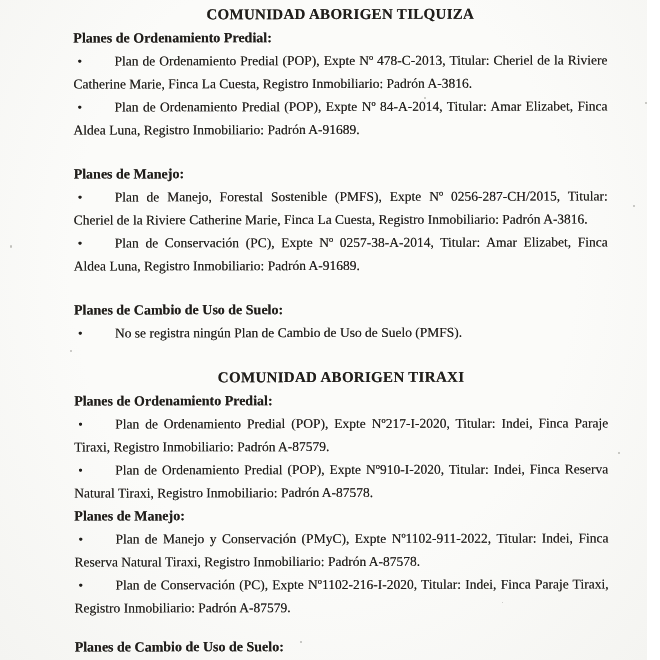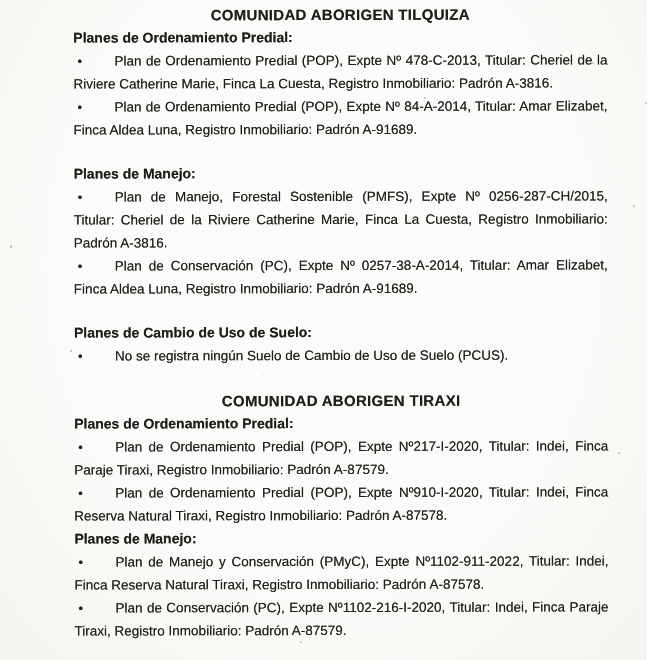--- a/index.html
+++ b/index.html
@@ -2,21 +2,21 @@
 <html><head>
 <meta charset="utf-8">
 <style>
   html, body { margin: 0; padding: 0; }
   .page {
     position: relative;
     width: 647px;
     height: 660px;
     overflow: hidden;
     background: radial-gradient(ellipse at 50% 40%, #fbfbf9 55%, #f4f4f1 100%);
-    font-family: Liberation Sans, sans-serif;
+    font-family: Liberation Serif, serif;
     color: #201e1b;
   }
   .content {
     position: absolute;
     left: 74px;
     width: 534px;
     top: 3px;
     transform: rotate(-0.12deg);
     text-shadow: 0 0 0.6px rgba(45, 42, 38, 0.75);
   }
@@ -70,21 +70,21 @@
   <p class="item"><span class="bullet">•</span><span class="item-text">Plan de Ordenamiento Predial (POP), Expte Nº 478-C-2013, Titular: Cheriel de la Riviere Catherine Marie, Finca La Cuesta, Registro Inmobiliario: Padrón A-3816.</span></p>
           <p class="item"><span class="bullet">•</span><span class="item-text">Plan de Ordenamiento Predial (POP), Expte Nº 84-A-2014, Titular: Amar Elizabet, Finca Aldea Luna, Registro Inmobiliario: Padrón A-91689.</span></p>
         </div>
         <div class="group grp1">
     <h2 class="group-heading">Planes de Manejo:</h2>
   <p class="item"><span class="bullet">•</span><span class="item-text">Plan de Manejo, Forestal Sostenible (PMFS), Expte Nº 0256-287-CH/2015, Titular: Cheriel de la Riviere Catherine Marie, Finca La Cuesta, Registro Inmobiliario: Padrón A-3816.</span></p>
           <p class="item"><span class="bullet">•</span><span class="item-text">Plan de Conservación (PC), Expte Nº 0257-38-A-2014, Titular: Amar Elizabet, Finca Aldea Luna, Registro Inmobiliario: Padrón A-91689.</span></p>
         </div>
         <div class="group grp2">
     <h2 class="group-heading">Planes de Cambio de Uso de Suelo:</h2>
-  <p class="item"><span class="bullet">•</span><span class="item-text">No se registra ningún Suelo de Cambio de Uso de Suelo (PCUS).</span></p>
+  <p class="item"><span class="bullet">•</span><span class="item-text">No se registra ningún Plan de Cambio de Uso de Suelo (PMFS).</span></p>
         </div>
       </section>
       <section class="section sec1">
     <h1 class="section-title">COMUNIDAD ABORIGEN TIRAXI</h1>
   <div class="group grp0">
     <h2 class="group-heading">Planes de Ordenamiento Predial:</h2>
   <p class="item"><span class="bullet">•</span><span class="item-text">Plan de Ordenamiento Predial (POP), Expte Nº217-I-2020, Titular: Indei, Finca Paraje Tiraxi, Registro Inmobiliario: Padrón A-87579.</span></p>
           <p class="item"><span class="bullet">•</span><span class="item-text">Plan de Ordenamiento Predial (POP), Expte Nº910-I-2020, Titular: Indei, Finca Reserva Natural Tiraxi, Registro Inmobiliario: Padrón A-87578.</span></p>
         </div>
         <div class="group grp1">

